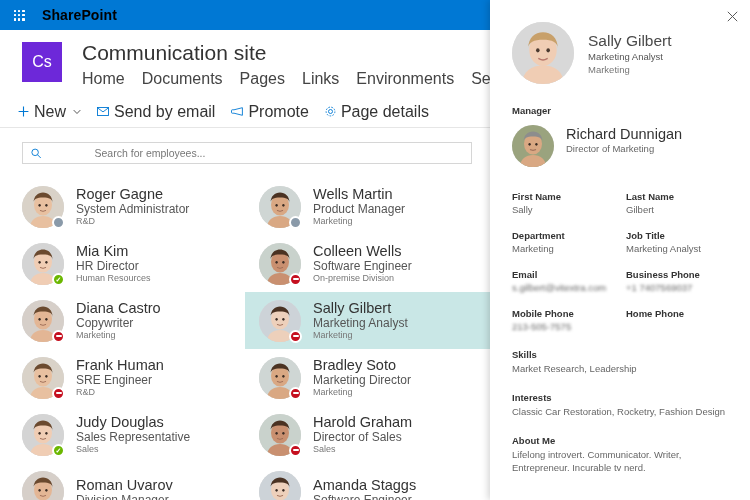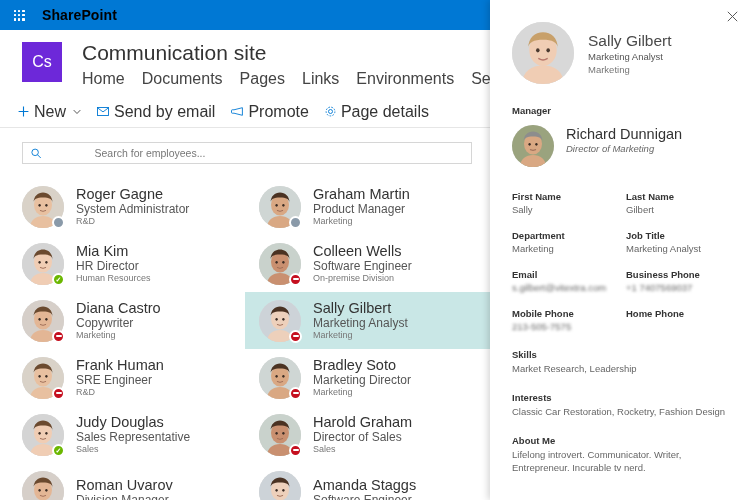--- a/index.html
+++ b/index.html
@@ -106,21 +106,21 @@
   .p-role { font-size: 9.5px; color: #555; line-height: 13px; }
   .p-dep { font-size: 9.5px; color: #777; line-height: 13px; }
 
   .sec-label { font-size: 9.5px; font-weight: bold; color: #333; }
   .p-body { padding: 0 18px 0 22px; }
   .mgr-label { margin-top: 21px; }
   .mgr { display: flex; align-items: flex-start; margin-top: 9px; }
   .mgr .pic-md { width: 42px; height: 42px; border-radius: 50%; overflow: hidden; background: #dcdcdc; flex: none; }
   .mgr .meta { margin-left: 12px; }
   .mgr-name { font-size: 14.5px; font-weight: 300; color: #333; line-height: 18px; }
-  .mgr-role { font-size: 9.5px; color: #666; line-height: 12px; font-style: italic; }
+  .mgr-role { font-size: 9.5px; color: #666; line-height: 12px; }
 
   .fields { margin-top: 24px; display: grid; grid-template-columns: 1fr 1fr; row-gap: 15px; column-gap: 8px; }
   .fval { font-size: 9.5px; color: #666; margin-top: 2px; }
   .fval.blur { filter: blur(1.6px); }
 
   .block { margin-top: 17px; }
   .block .bval { font-size: 9.5px; color: #666; margin-top: 2px; line-height: 13px; }
 </style>
 </head>
 <body>
@@ -237,21 +237,21 @@
                 <ellipse cx="21" cy="19" rx="9" ry="10.5" fill="#d9a883"></ellipse>
                 <path d="M11.5 17c0-7 4.5-10.5 9.5-10.5S30.5 10 30.5 17c0-4-3.5-5.5-9.5-5.5S11.5 13 11.5 17z" fill="#4a3222"></path>
                 <ellipse cx="17.6" cy="19.3" rx="1.15" ry="1.35" fill="#3a2c24"></ellipse>
                 <ellipse cx="24.4" cy="19.3" rx="1.15" ry="1.35" fill="#3a2c24"></ellipse>
                 <path d="M18.3 24.6q2.7 1.7 5.4 0" stroke="#9b6a55" stroke-width="0.9" fill="none" stroke-linecap="round"></path>
               </svg>
             </div>
             <span class="badge offline"></span>
           </div>
           <div class="info">
-            <div class="nm">Graham Martin</div>
+            <div class="nm">Wells Martin</div>
             <div class="ttl">Product Manager</div>
             <div class="dep">Marketing</div>
           </div>
         </div>
       </div>
       <div class="row">
         <div class="card ">
           <div class="ava">
             <div class="pic">
               <svg width="42" height="42" viewBox="0 0 42 42">

